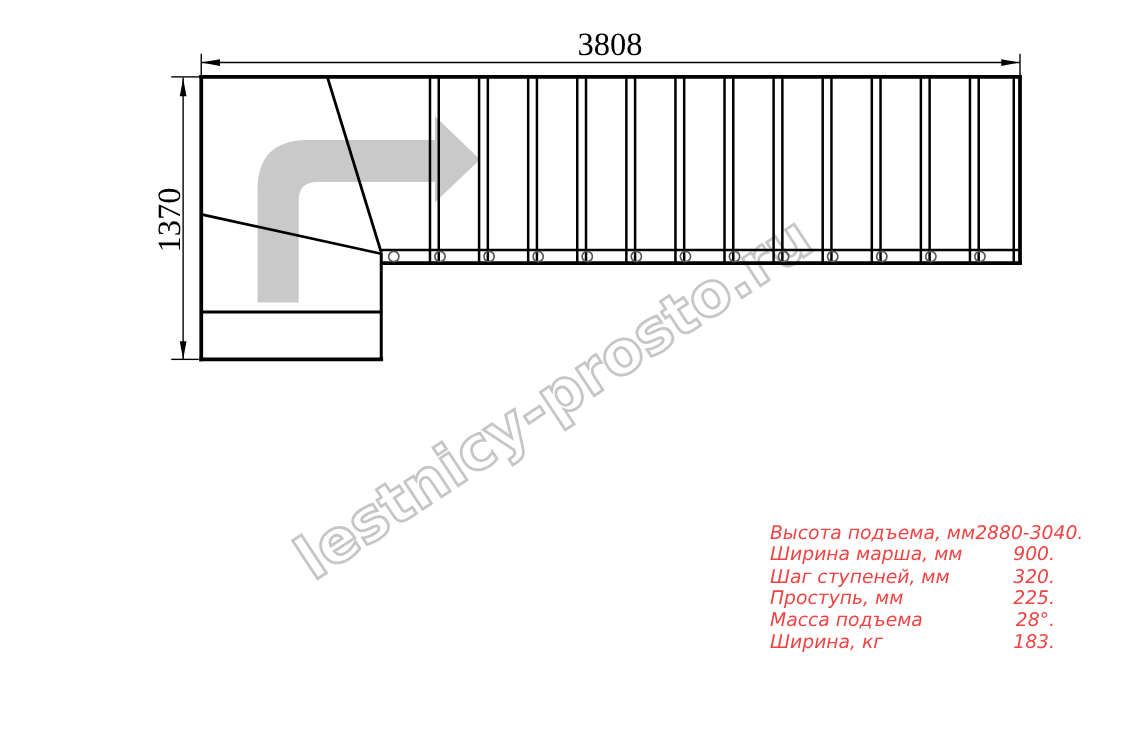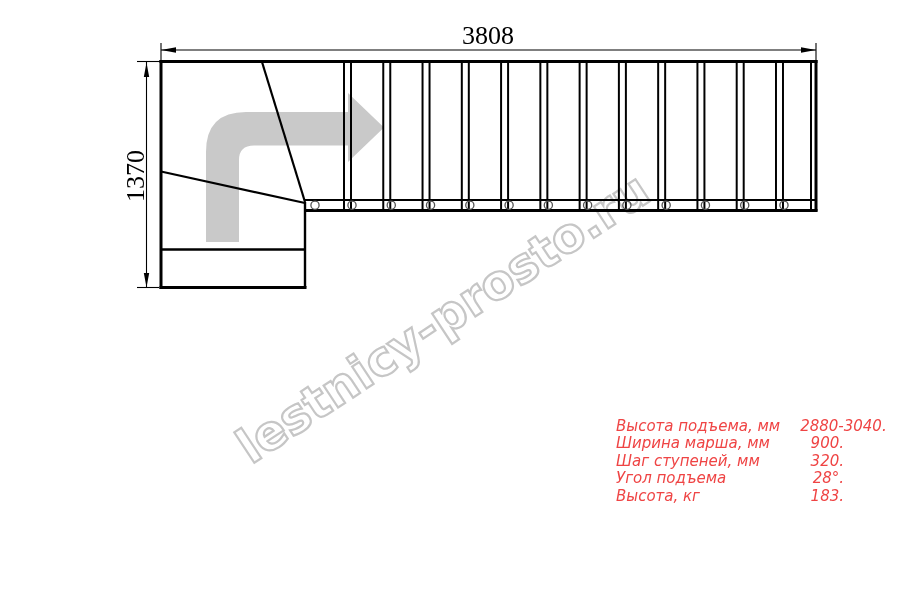--- a/index.html
+++ b/index.html
@@ -21,21 +21,21 @@
   }
   .spec-table {
     position:absolute; left:616px; top:417px; width:228px;
     font-family:"DejaVu Sans", sans-serif;
     font-style:italic; font-size:15px; color:#ef4444;
   }
   .spec-row {
     display:flex; justify-content:space-between;
     align-items:baseline; height:17.4px; white-space:nowrap;
   }
-  .spec-row .val { text-align:right;padding-left:20px; }
+  .spec-row .val { text-align:right; }
 </style>
 </head>
 <body>
 
 <div class="stage">
 
   <svg class="drawing-svg" width="900" height="600" viewBox="0 0 900 600">
 
     <text class="watermark-text" x="0" y="0" transform="translate(452,332) rotate(-33.5)" text-anchor="middle" stroke="#c6c6c6">lestnicy-prosto.ru</text>
 
@@ -137,22 +137,26 @@
       </div>
       <div class="spec-row">
         <span>Ширина марша, мм</span>
         <span class="val">900.</span>
       </div>
       <div class="spec-row">
         <span>Шаг ступеней, мм</span>
         <span class="val">320.</span>
       </div>
       <div class="spec-row">
-        <span>Угол подъема</span>
+        <span>Проступь, мм</span>
+        <span class="val">225.</span>
+      </div>
+      <div class="spec-row">
+        <span>Масса подъема</span>
         <span class="val">28°.</span>
       </div>
       <div class="spec-row">
-        <span>Высота, кг</span>
+        <span>Ширина, кг</span>
         <span class="val">183.</span>
       </div>
     </div>
 
 </div>
 
 </body></html>

